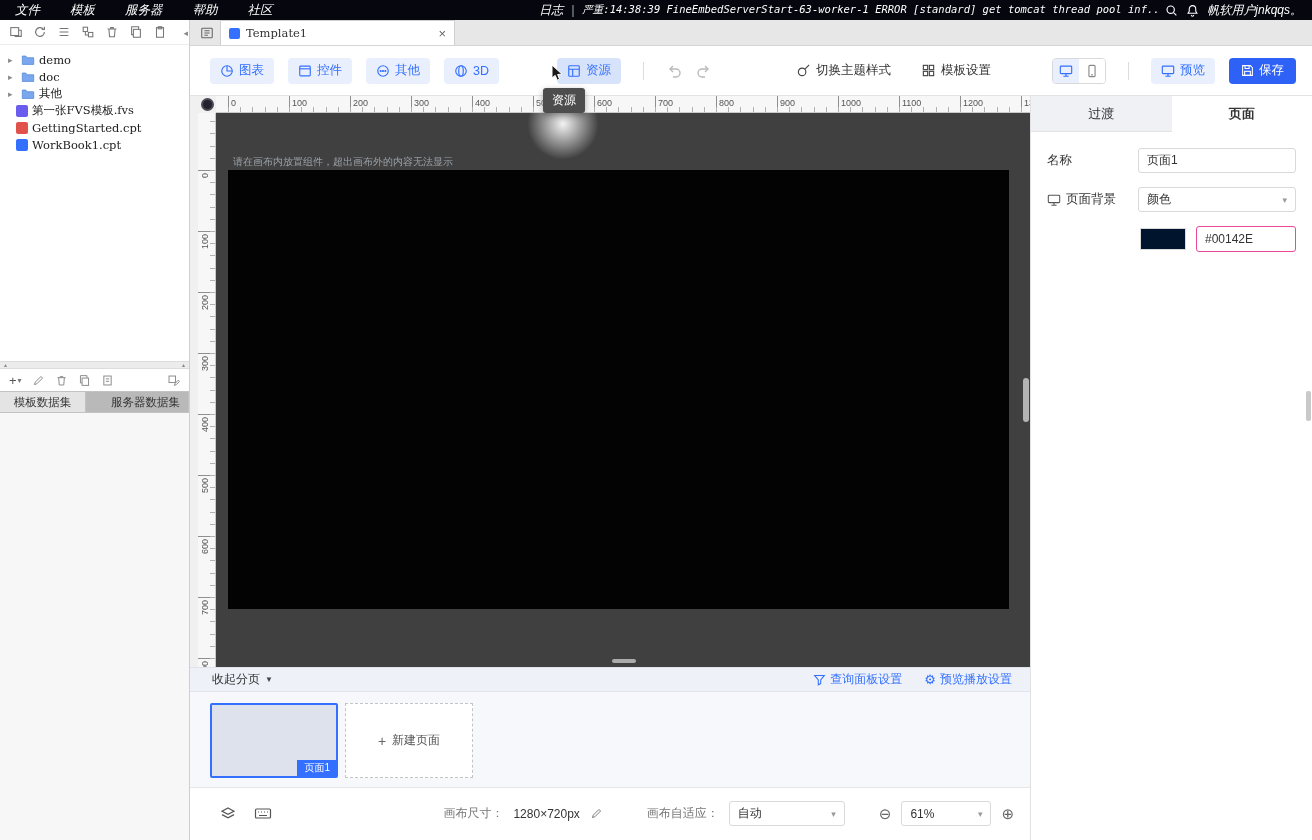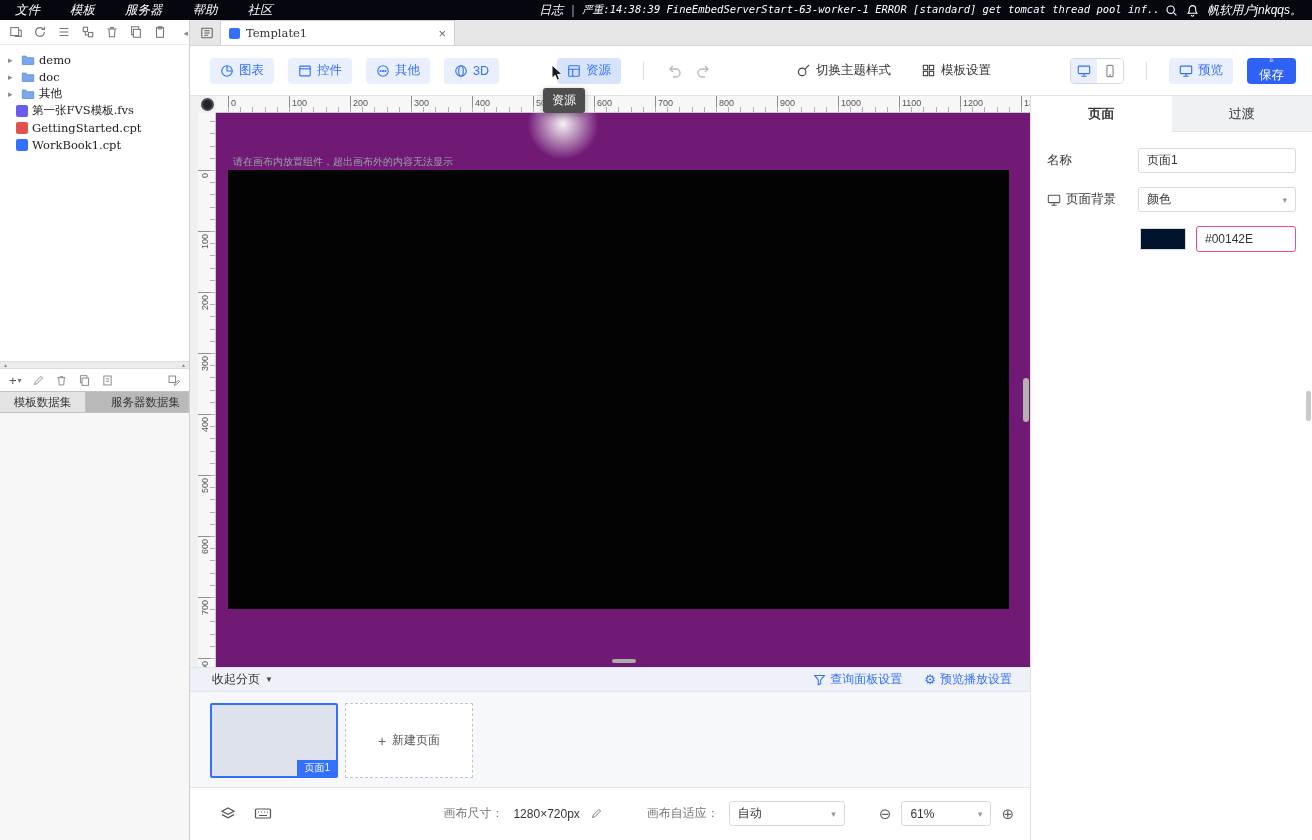--- a/index.html
+++ b/index.html
@@ -57,39 +57,39 @@
   .pill-btn { height:26px; padding:0 10px; border-radius:4px; background:#e9effd; color:#3370ff; display:flex; align-items:center; gap:5px; font-size:12.5px; cursor:pointer; flex:none; }
   .pill-btn.hover { background:#d7e2fb; }
   .tb-sep { width:1px; height:18px; background:#dcdcdc; margin:0 8px; }
   .hist-btn { color:#b9b9b9; cursor:pointer; display:flex; }
   .text-btn { display:flex; align-items:center; gap:5px; color:#333; font-size:12.5px; cursor:pointer; white-space:nowrap; }
   .tb-right { margin-left:auto; display:flex; align-items:center; gap:14px; }
   .seg-group { display:flex; border:1px solid #d9d9d9; border-radius:4px; overflow:hidden; }
   .seg { width:26px; height:24px; display:flex; align-items:center; justify-content:center; cursor:pointer; background:#fff; }
   .seg.active { background:#e9effd; }
   .btn-preview { height:26px; padding:0 10px; border-radius:4px; background:#e9effd; color:#3370ff; display:flex; align-items:center; gap:5px; font-size:12.5px; cursor:pointer; }
-  .btn-save { height:26px; padding:0 12px; border-radius:4px; background:#2e61f5; color:#fff; display:flex; align-items:center; gap:5px; font-size:12.5px; cursor:pointer;flex-direction:column; }
+  .btn-save { height:26px; padding:0 12px; border-radius:4px; background:#2e61f5; color:#fff; display:flex; align-items:center; gap:5px; font-size:12.5px; cursor:pointer; }
 
   
   .content-row { flex:1; display:flex; min-height:0; }
   .canvas-col { width:840px; flex:none; display:flex; flex-direction:column; }
 
   
   .canvas-area { position:relative; height:580px; background:#f0f0f0; overflow:hidden; }
   .ruler-corner { position:absolute; left:8px; top:0; width:18px; height:17px; display:flex; align-items:center; justify-content:center; }
   .corner-dot { width:13px; height:13px; border-radius:50%; background:#23232e; border:2px solid #4a4a57; cursor:pointer; }
   .h-ruler { position:absolute; left:26px; right:0; top:0; height:17px; background:#f7f7f7; border-bottom:1px solid #c9c9c9; overflow:hidden; }
   .h-ruler .tmin { position:absolute; left:12px; right:0; bottom:0; height:5px; background:repeating-linear-gradient(to right,#b0b0b0 0 1px,transparent 1px 12.2px); }
   .h-ruler .tmaj { position:absolute; left:12px; right:0; top:0; bottom:0; background:repeating-linear-gradient(to right,#8f8f8f 0 1px,transparent 1px 61px); }
   .hlab { position:absolute; top:2px; font-size:9px; color:#555; }
   .v-ruler { position:absolute; left:8px; width:18px; top:17px; bottom:0; background:#f7f7f7; border-right:1px solid #c9c9c9; overflow:hidden; }
   .v-ruler .tmin { position:absolute; top:-4px; bottom:0; right:0; width:5px; background:repeating-linear-gradient(to bottom,#b0b0b0 0 1px,transparent 1px 12.2px); }
   .v-ruler .tmaj { position:absolute; top:-4px; bottom:0; left:0; right:0; background:repeating-linear-gradient(to bottom,#8f8f8f 0 1px,transparent 1px 61px); }
   .vlab { position:absolute; left:2px; font-size:9px; color:#555; writing-mode:vertical-rl; transform:rotate(180deg); }
-  .viewport { position:absolute; left:26px; top:17px; right:0; bottom:0; background:#701a75; overflow:hidden; }
+  .viewport { position:absolute; left:26px; top:17px; right:0; bottom:0; background:#404040; overflow:hidden; }
   .canvas-hint { position:absolute; left:17px; top:42px; font-size:10px; color:#9aa0a6; }
   .design-canvas { position:absolute; left:12px; top:57px; width:781px; height:439px; background:#030303; cursor:default; }
   .v-scroll-thumb { position:absolute; right:1px; top:265px; width:6px; height:44px; border-radius:3px; background:#b3b3b3; cursor:pointer; }
   .h-scroll-handle { position:absolute; bottom:4px; left:396px; width:24px; height:4px; border-radius:2px; background:#ababab; cursor:pointer; }
 
   
   .pagebar { height:26px; background:#eef1f8; border-top:1px solid #dfe3ec; border-bottom:1px solid #e2e5ee; display:flex; align-items:center; padding:0 18px 0 22px; }
   .collapse-pages { display:flex; align-items:center; gap:5px; font-size:12px; color:#333; cursor:pointer; }
   .collapse-pages .tri { font-size:8px; color:#444; }
   .pagebar-right { margin-left:auto; display:flex; align-items:flex-start; gap:22px; }
@@ -535,22 +535,22 @@
                 <span>61%</span>
                 <span class="chev">▾</span>
               </div>
               <span class="zoom-glyph">⊕</span>
             </div>
           </div>
         </div>
 
         <aside class="panel">
           <div class="panel-tabs">
+            <div class="panel-tab">过渡</div>
             <div class="panel-tab active">页面</div>
-            <div class="panel-tab">过渡</div>
           </div>
           <div class="panel-form">
             <div class="form-row">
               <span class="form-label">名称</span>
               <input class="text-input" type="text" value="页面1" style="">
             </div>
             <div class="form-row">
               <span class="form-label">
                 <svg class="i" width="14" height="14" viewBox="0 0 16 16" fill="none" stroke="#555" stroke-width="1.2">
                     <rect x="1.5" y="2.5" width="13" height="8.5" rx="1"></rect>

